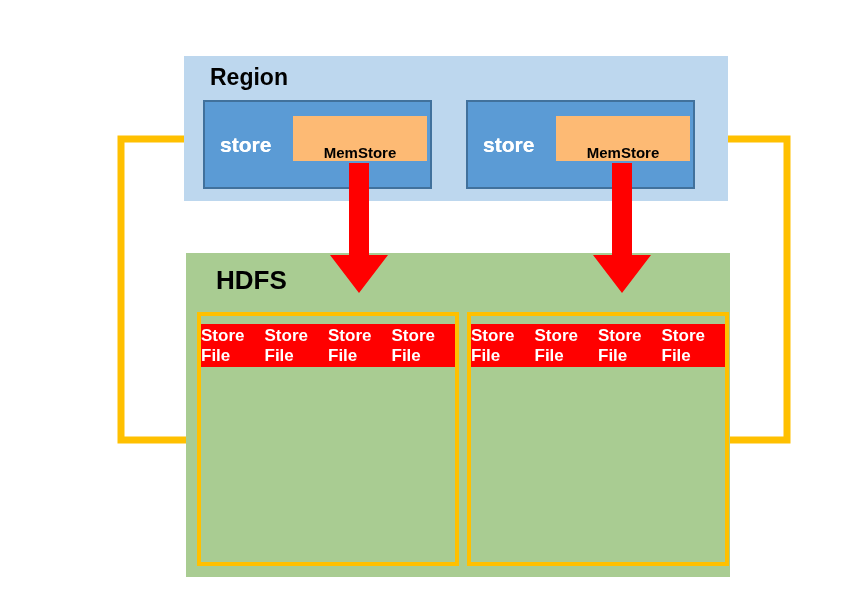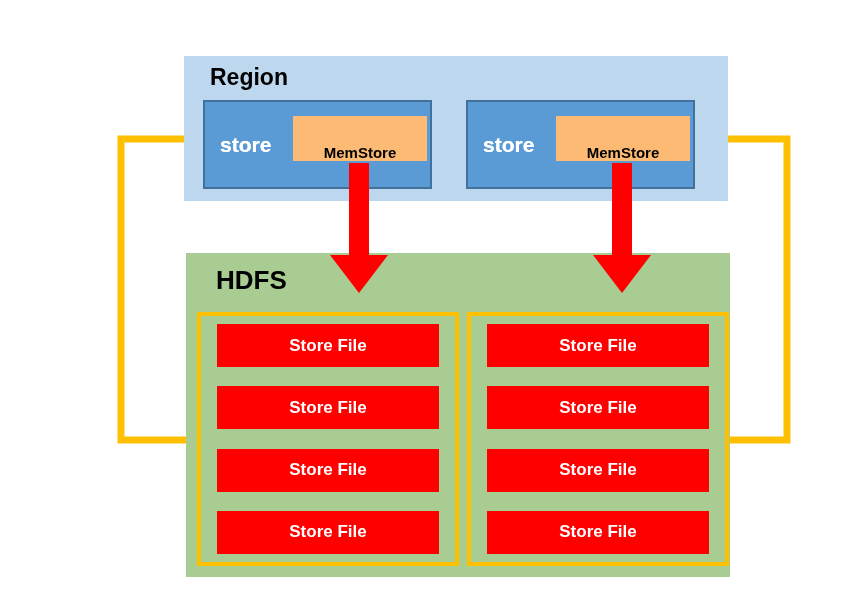--- a/index.html
+++ b/index.html
@@ -113,23 +113,22 @@
 
   
   .sf-group {
     position: absolute;
     top: 312px;
     width: 262px;
     height: 254px;
     border: 4px solid #ffc000;
     box-sizing: border-box;
     display: flex;
-    flex-direction: column;
     justify-content: space-between;
-    padding: 8px 16px;
+    padding: 8px 0;
   }
   .sf-group.left  { left: 197px; }
   .sf-group.right { left: 467px; }
 
   .store-file {
     height: 43px;
     background: #ff0000;
     display: flex;
     align-items: center;
     justify-content: center;

